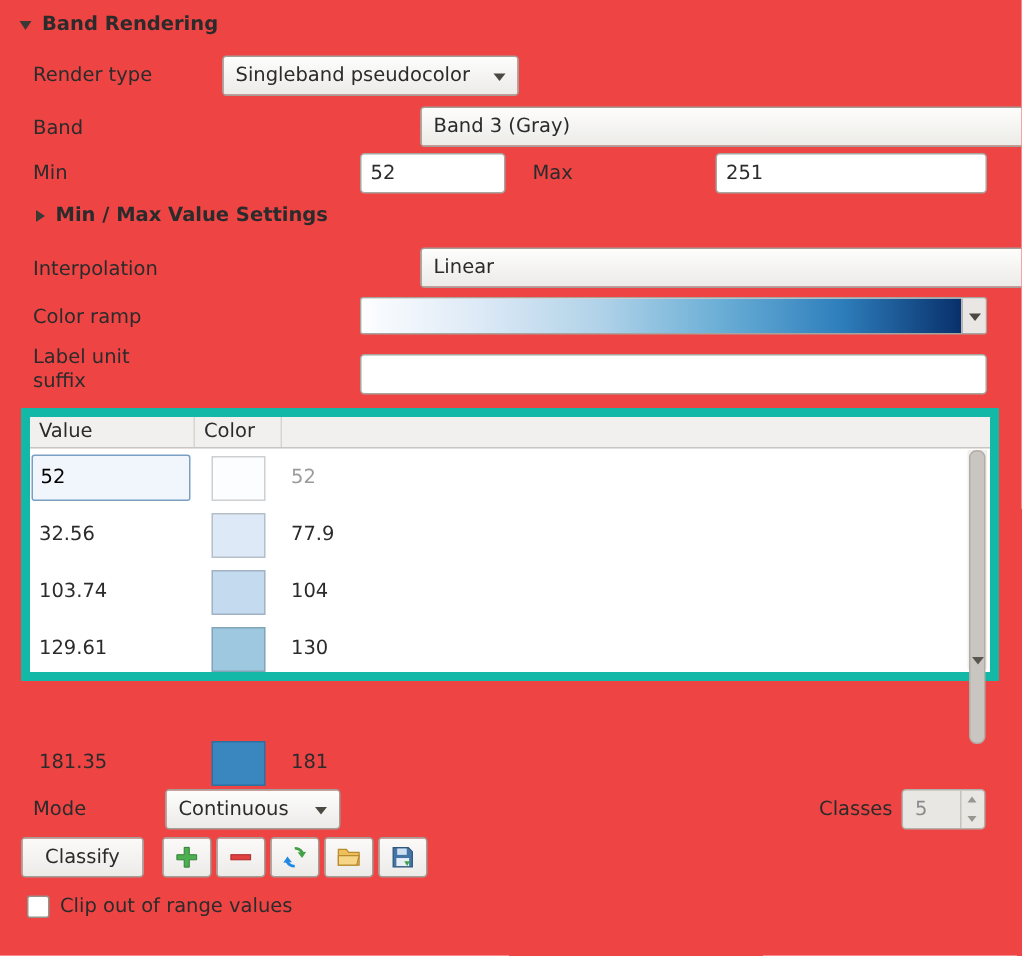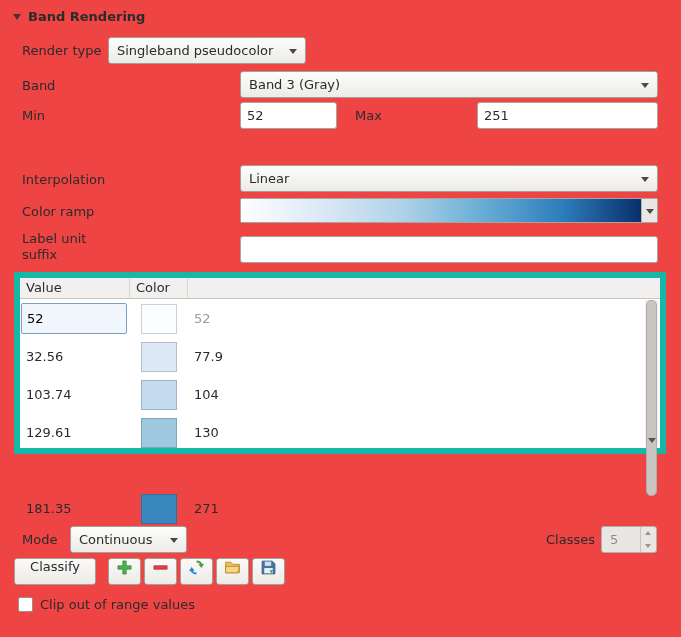--- a/index.html
+++ b/index.html
@@ -10,21 +10,21 @@
   .bold { font-weight:bold; }
 
   
   .sect { position:absolute; display:flex; align-items:center; gap:7px; cursor:default; }
   .tri-down { width:0; height:0; border-left:4px solid transparent; border-right:4px solid transparent; border-top:6px solid #3c3834; }
   .tri-right { width:0; height:0; border-top:4px solid transparent; border-bottom:4px solid transparent; border-left:6px solid #3c3834; }
 
   
   .combo { position:absolute; height:27px; border:1px solid #a39e98; border-radius:3px;
            background:linear-gradient(#fdfdfc,#ecea e8); background:linear-gradient(#fdfdfc,#ecebe8);
-           display:flex; align-items:center; padding:0 24px 0 8px; }
+           display:flex; align-items:center; padding:0 24px 0 8px;margin-left:40px; }
   .combo-arrow { position:absolute; right:8px; top:11px; width:0; height:0;
                  border-left:4px solid transparent; border-right:4px solid transparent; border-top:5px solid #4c4842; }
 
   
   .tinput { position:absolute; height:27px; border:1px solid #a8a49e; border-radius:3px; background:#fff;
             padding:0 6px; font-family:"DejaVu Sans","Liberation Sans",sans-serif; font-size:13px; color:#2b2b2b; outline:none; }
 
   
   .ramp { position:absolute; left:240px; top:198px; width:418px; height:25px; border:1px solid #a8a49e;
           border-radius:2px; display:flex; overflow:hidden; background:#fff; }
@@ -52,21 +52,21 @@
 
   
   .vscroll { position:absolute; top:22px; right:2px; bottom:2px; width:13px; background:#f1efec; }
   .vhandle { position:absolute; top:0; left:1px; width:11px; height:196px; background:#c9c6c1;
              border:1px solid #b1ada7; border-radius:5px; }
   .varrow { position:absolute; bottom:3px; left:3px; width:0; height:0;
             border-left:4px solid transparent; border-right:4px solid transparent; border-top:5px solid #5a564f; }
 
   
   .btn { position:absolute; height:27px; border:1px solid #a39e98; border-radius:3px;
-         background:linear-gradient(#fbfaf9,#edebe8); display:flex; align-items:flex-start; justify-content:center; cursor:default; }
+         background:linear-gradient(#fbfaf9,#edebe8); display:flex; align-items:center; justify-content:center; cursor:default; }
   .iconbtn { width:33px; }
 
   
   .spin { position:absolute; left:601px; top:526px; width:56px; height:27px; border:1px solid #b3afa9;
           border-radius:3px; background:#e9e7e4; color:#8b8b8b; display:flex; align-items:center; padding-left:8px; }
   .spin-btns { position:absolute; right:0; top:0; bottom:0; width:16px; border-left:1px solid #c6c2bc;
                display:flex; flex-direction:column; }
   .spin-up, .spin-down { flex:1; position:relative; }
   .spin-up::after { content:""; position:absolute; left:4px; top:4px; width:0; height:0;
       border-left:3px solid transparent; border-right:3px solid transparent; border-bottom:4px solid #9a968f; }
@@ -97,20 +97,24 @@
   <div class="combo" style="left:240px; top:71px; width:418px;">
     <span>Band 3 (Gray)</span>
     <span class="combo-arrow"></span>
   </div>
 
   <span class="lbl" style="left:22px; top:108px;">Min</span>
   <input class="tinput" style="left: 240px; top: 102px; width: 97px;" value="52">
   <span class="lbl" style="left:355px; top:108px;">Max</span>
   <input class="tinput" style="left: 477px; top: 102px; width: 181px;" value="251">
 
+  <div class="sect" style="left:24px; top:136px;">
+    <span class="tri-right"></span>
+    <span class="bold">Min / Max Value Settings</span>
+  </div>
 
   <span class="lbl" style="left:22px; top:172px;">Interpolation</span>
   <div class="combo" style="left:240px; top:165px; width:418px;">
     <span>Linear</span>
     <span class="combo-arrow"></span>
   </div>
 
   <span class="lbl" style="left:22px; top:204px;">Color ramp</span>
   <div class="ramp">
     <div class="ramp-grad" style="background: linear-gradient(to right, rgb(253, 254, 255), rgb(220, 233, 246), rgb(176, 210, 232), rgb(106, 174, 214), rgb(46, 126, 188), rgb(8, 48, 107));"></div>
@@ -144,21 +148,21 @@
       <span class="cell-label">104</span>
     </div>
     <div class="trow" style="top:136px;">
       <span class="cell-value">129.61</span>
       <span class="swatch" style="background: rgb(158, 200, 224);"></span>
       <span class="cell-label">130</span>
     </div>
     <div class="trow" style="top:212px;">
       <span class="cell-value">181.35</span>
       <span class="swatch" style="background: rgb(58, 135, 192);"></span>
-      <span class="cell-label">271</span>
+      <span class="cell-label">181</span>
     </div>
 
     <div class="vscroll">
       <div class="vhandle"></div>
       <span class="varrow"></span>
     </div>
   </div>
 
   <span class="lbl" style="left:22px; top:532px;">Mode</span>
   <div class="combo" style="left:70px; top:526px; width:117px;">

